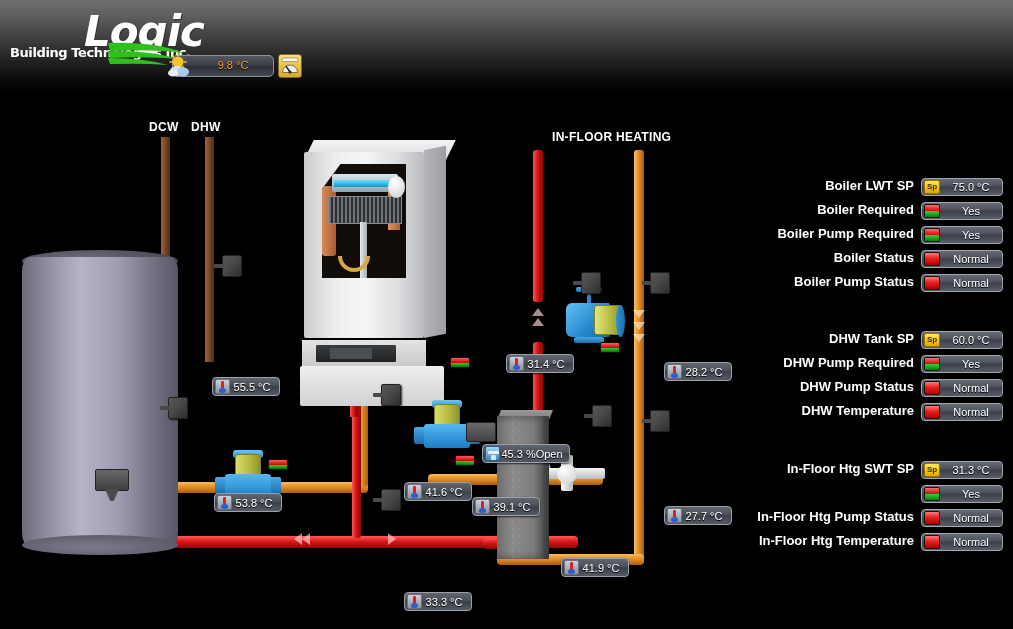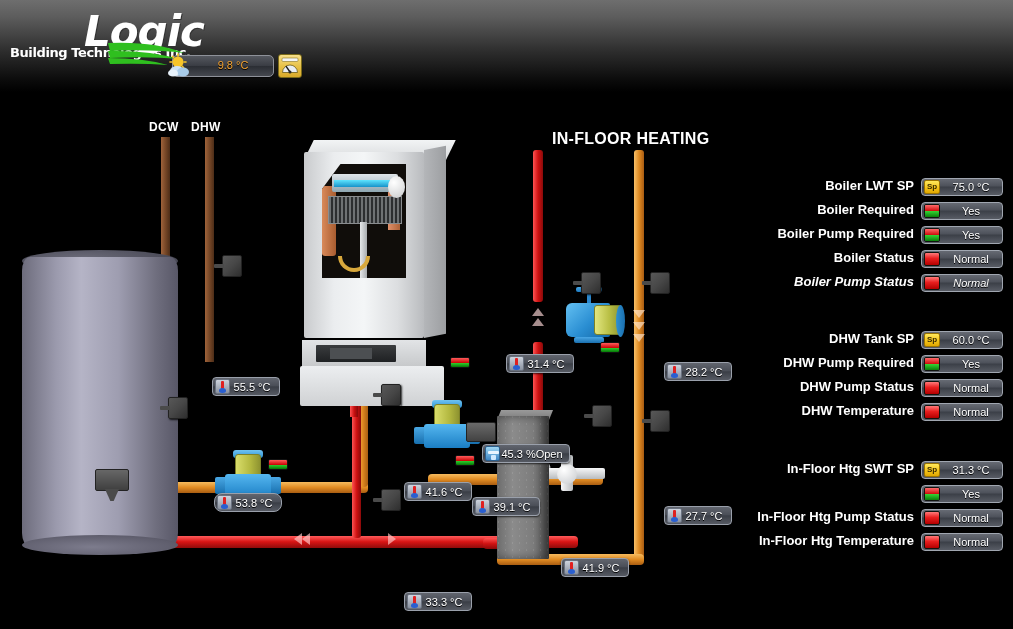--- a/index.html
+++ b/index.html
@@ -403,21 +403,21 @@
         <circle cx="9" cy="15" r="1.5" fill="#2a2a2a"></circle>
       </svg>
     </span>
   </div>
 </div>
 
 <div id="plant">
 
   <div class="lbl" style="left:149px; top:28px;">DCW</div>
   <div class="lbl" style="left:191px; top:28px;">DHW</div>
-  <div class="lbl" style="left:552px; top:38px; font-size:16px;">IN-FLOOR HEATING</div>
+  <div class="lbl" style="left:552px; top:38px; font-size:12px;">IN-FLOOR HEATING</div>
 
   <div class="pipe" style="left:161px; top:45px; width:9px; height:272px; background:linear-gradient(to right,#a0633a,#6e4224 60%,#4d2d17);"></div>
   <div class="pipe" style="left:205px; top:45px; width:9px; height:225px; background:linear-gradient(to right,#a0633a,#6e4224 60%,#4d2d17);"></div>
 
   <div class="pipe" style="left:76px; top:258px; width:90px; height:11px; background:linear-gradient(to bottom,#e2a06a,#b76c38 55%,#8a4e24); border-radius:5px;"></div>
   <div class="pipe" style="left:76px; top:264px; width:11px; height:32px; background:linear-gradient(to right,#e2a06a,#b76c38 55%,#8a4e24); border-radius:4px;"></div>
   <div class="pipe" style="left:161px; top:262px; width:10px; height:84px; background:linear-gradient(to right,#d2925e,#a85f2e 55%,#7d4320); border-radius:3px;"></div>
 
   <div class="pipe" style="left:58px; top:340px; width:110px; height:10px; background:linear-gradient(to bottom,#d89c6a,#a6663a 55%,#7c4521); border-radius:4px;"></div>
   <div class="pipe" style="left:158px; top:320px; width:10px; height:28px; background:linear-gradient(to right,#d89c6a,#a6663a 55%,#7c4521); border-radius:3px;"></div>
@@ -543,21 +543,21 @@
   <div class="sensor" style="left:581px; top:180px;"></div>
   <div class="sensor" style="left:650px; top:180px;"></div>
   <div class="sensor" style="left:592px; top:313px;"></div>
   <div class="sensor" style="left:650px; top:318px;"></div>
 
   <div id="plant-badges">
       <div class="badge" style="left: 212px; top: 285px; width: 68px;">
         <span class="bicon ico-thermo"></span>
         <span class="btext">55.5 °C</span>
       </div>
-      <div class="badge" style="left: 214px; top: 401px; width: 68px; border-radius: 8px;">
+      <div class="badge" style="left: 214px; top: 401px; width: 68px;">
         <span class="bicon ico-thermo"></span>
         <span class="btext">53.8 °C</span>
       </div>
       <div class="badge" style="left: 506px; top: 262px; width: 68px;">
         <span class="bicon ico-thermo"></span>
         <span class="btext">31.4 °C</span>
       </div>
       <div class="badge" style="left: 664px; top: 270px; width: 68px;">
         <span class="bicon ico-thermo"></span>
         <span class="btext">28.2 °C</span>
@@ -617,21 +617,21 @@
         <span class="ptext">Yes</span>
       </div>
     </div>
     <div class="row" style="top: 158px;">
       <span class="rlabel">Boiler Status</span>
       <div class="pill">
         <span class="pico pico-red"></span>
         <span class="ptext">Normal</span>
       </div>
     </div>
-    <div class="row" style="top: 182px; font-style: italic;">
+    <div class="row" style="top: 182px;">
       <span class="rlabel">Boiler Pump Status</span>
       <div class="pill">
         <span class="pico pico-red"></span>
         <span class="ptext">Normal</span>
       </div>
     </div>
     <div class="row" style="top: 239px;">
       <span class="rlabel">DHW Tank SP</span>
       <div class="pill">
         <span class="pico pico-sp">Sp</span>

